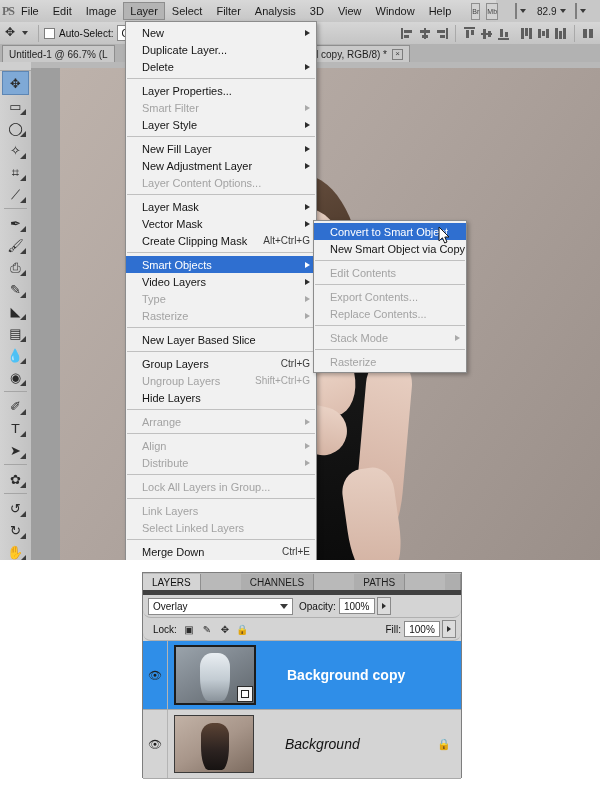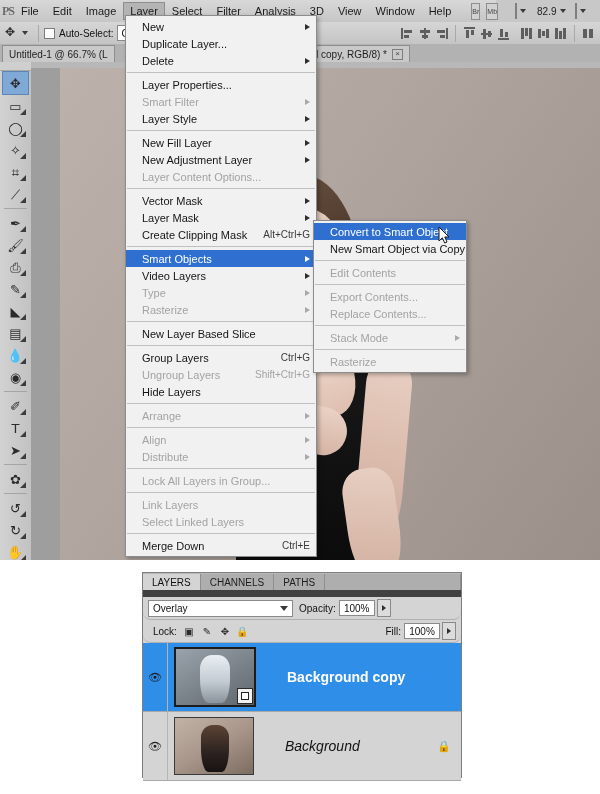--- a/index.html
+++ b/index.html
@@ -180,21 +180,21 @@
     border-radius:46% 40% 50% 48% / 40% 40% 60% 60%;transform:rotate(-12deg);
   }
   .ph-forearm{
     position:absolute;left:286px;top:400px;width:52px;height:100px;
     background:linear-gradient(190deg,#e7cfc2,#d3b2a2);
     border-radius:40% 40% 20% 20% / 24% 24% 40% 40%;transform:rotate(-8deg);
   }
 
   
   .dropdown{
-    position:absolute;left:125px;top:15px;width:190px;
+    position:absolute;left:125px;top:21px;width:190px;
     background:#f1f1f1;border:1px solid #8c8c8c;
     box-shadow:2px 2px 4px rgba(0,0,0,.28);
     padding:2px 0;z-index:40;
   }
   .mrow{
     display:flex;align-items:center;height:17px;padding:0 6px 0 16px;
     font-size:11px;color:#141414;position:relative;white-space:nowrap;cursor:default;
   }
   .mrow.dis{color:#a3a3a3;}
   .mrow.hl{background:#2f6fd0;color:#fff;}
@@ -218,21 +218,21 @@
   .cursor{
     position:absolute;left:438px;top:226px;width:13px;height:19px;z-index:60;
     pointer-events:none;
   }
 
   
   .layerspanel{
     position:absolute;left:142px;top:572px;width:318px;height:204px;
     background:#d4d4d4;border:1px solid #7e7e7e;
   }
-  .lp-tabs{height:17px;background:#b9b9b9;display:flex;align-items:flex-end;border-bottom:7px solid #404040;}
+  .lp-tabs{height:17px;background:#b9b9b9;display:flex;align-items:flex-end;border-bottom:5px solid #404040;gap:40px;}
   .lp-tab{
     height:16px;padding:0 9px;display:flex;align-items:center;font-size:10px;
     color:#1d1d1d;border-right:1px solid #8f8f8f;background:#aeaeae;
   }
   .lp-tab.act{background:#d4d4d4;color:#111;}
   .lp-row{
     height:22px;display:flex;align-items:center;padding:0 5px;
     border-bottom:1px solid #b0b0b0;background:#d4d4d4;border-radius:8px;
   }
   .sel-blend{
@@ -567,25 +567,25 @@
         </div>
         <div class="mrow">
           <span class="lbl">New Adjustment Layer</span>
           <span class="arw"></span>
         </div>
         <div class="mrow dis">
           <span class="lbl">Layer Content Options...</span>
         </div>
         <div class="msep"></div>
         <div class="mrow">
+          <span class="lbl">Layer Mask</span>
+          <span class="arw"></span>
+        </div>
+        <div class="mrow">
           <span class="lbl">Vector Mask</span>
-          <span class="arw"></span>
-        </div>
-        <div class="mrow">
-          <span class="lbl">Layer Mask</span>
           <span class="arw"></span>
         </div>
         <div class="mrow">
           <span class="lbl">Create Clipping Mask</span>
           <span class="acc">Alt+Ctrl+G</span>
         </div>
         <div class="msep"></div>
         <div class="mrow hl">
           <span class="lbl">Smart Objects</span>
           <span class="arw"></span>

